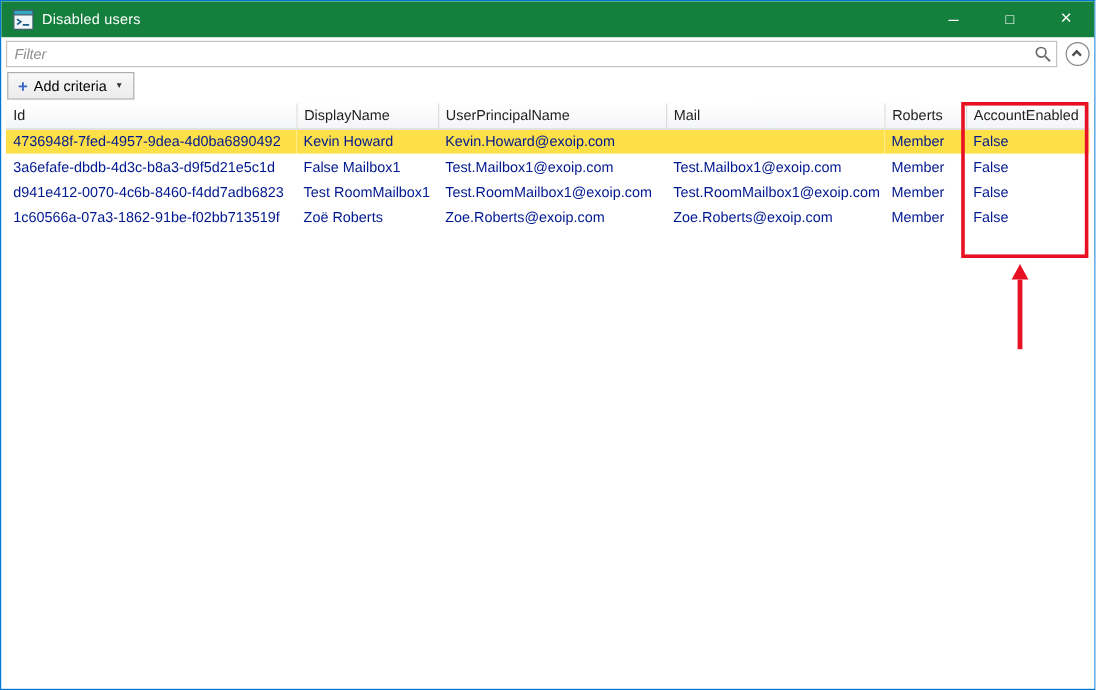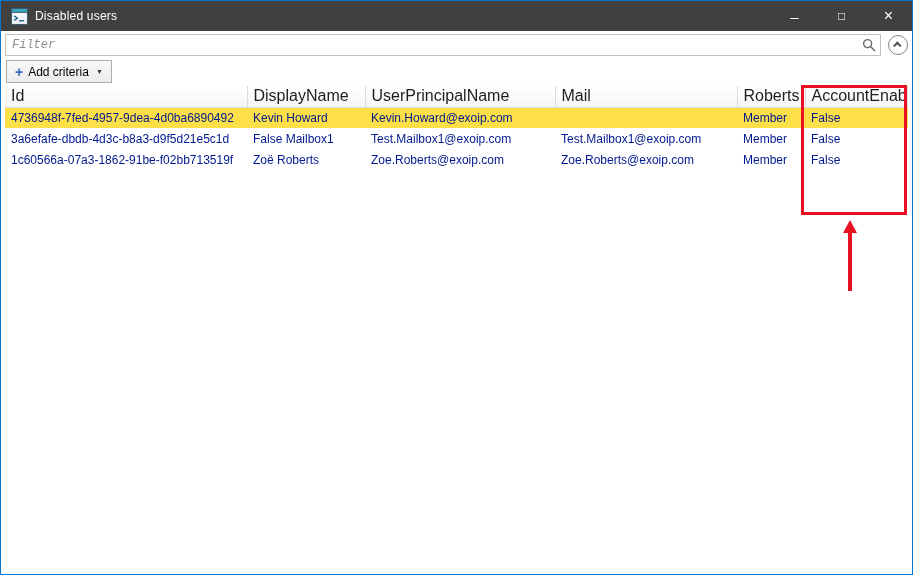--- a/index.html
+++ b/index.html
@@ -13,21 +13,21 @@
     background: #ffffff;
     font-family: "Liberation Sans", sans-serif;
     overflow: hidden;
   }
 
   
   .titlebar {
     position: absolute;
     top: 0; left: 0; right: 0;
     height: 30px;
-    background: #404040;
+    background: #15803d;
     display: flex;
     align-items: center;
     color: #ffffff;
   }
   .app-icon { width: 17px; height: 17px; margin: 0 7px 0 10px; display: inline-flex; }
   .title { font-size: 12px; letter-spacing: 0.2px; }
   .controls { margin-left: auto; display: flex; height: 100%; }
   .ctrl {
     width: 47px; height: 100%;
     display: flex; align-items: center; justify-content: center;
@@ -42,21 +42,21 @@
     position: absolute;
     top: 31px; left: 4px; right: 4px;
     height: 26px;
     display: flex; align-items: center; gap: 7px;
   }
   .input-wrap { flex: 1; position: relative; height: 22px; }
   .filter-input {
     width: 100%; height: 100%;
     border: 1px solid #c3c3c3;
     padding: 0 24px 0 6px;
-    font-family: Liberation Mono, monospace; font-size: 12px;
+    font-family: Liberation Sans, sans-serif; font-size: 12px;
     outline: none;
   }
   .filter-input::placeholder { font-style: italic; color: #8e8e8e; }
   .search-icon { position: absolute; right: 5px; top: 4px; width: 14px; height: 14px; }
   .expander {
     width: 20px; height: 20px;
     border: 1px solid #848484; border-radius: 50%;
     background: #ffffff;
     display: flex; align-items: center; justify-content: center;
     cursor: default;
@@ -83,21 +83,21 @@
   
   .grid {
     position: absolute;
     top: 85px; left: 4px; right: 4px; bottom: 4px;
     overflow: hidden;
     background: #ffffff;
   }
   table { border-collapse: collapse; table-layout: fixed; width: 100%; }
   th {
     height: 21px;
-    font-weight: normal; font-size: 16px; color: #1e1e1e;
+    font-weight: normal; font-size: 12px; color: #1e1e1e;
     text-align: left; padding: 0 0 0 6px;
     background: linear-gradient(#ffffff, #f4f5f7);
     border-right: 1px solid #dcdcdc;
     border-bottom: 1px solid #dcdcdc;
     white-space: nowrap; overflow: hidden;
   }
   th.filler { border-right: none; }
   td {
     height: 21px;
     font-size: 12px; color: #00188f;
@@ -208,20 +208,29 @@
         <tr>
           <td>3a6efafe-dbdb-4d3c-b8a3-d9f5d21e5c1d</td>
           <td>False Mailbox1</td>
           <td>Test.Mailbox1@exoip.com</td>
           <td>Test.Mailbox1@exoip.com</td>
           <td>Member</td>
           <td>False</td>
           <td></td>
         </tr>
         <tr>
+          <td>d941e412-0070-4c6b-8460-f4dd7adb6823</td>
+          <td>Test RoomMailbox1</td>
+          <td>Test.RoomMailbox1@exoip.com</td>
+          <td>Test.RoomMailbox1@exoip.com</td>
+          <td>Member</td>
+          <td>False</td>
+          <td></td>
+        </tr>
+        <tr>
           <td>1c60566a-07a3-1862-91be-f02bb713519f</td>
           <td>Zoë Roberts</td>
           <td>Zoe.Roberts@exoip.com</td>
           <td>Zoe.Roberts@exoip.com</td>
           <td>Member</td>
           <td>False</td>
           <td></td>
         </tr>
       </tbody>
     </table>

